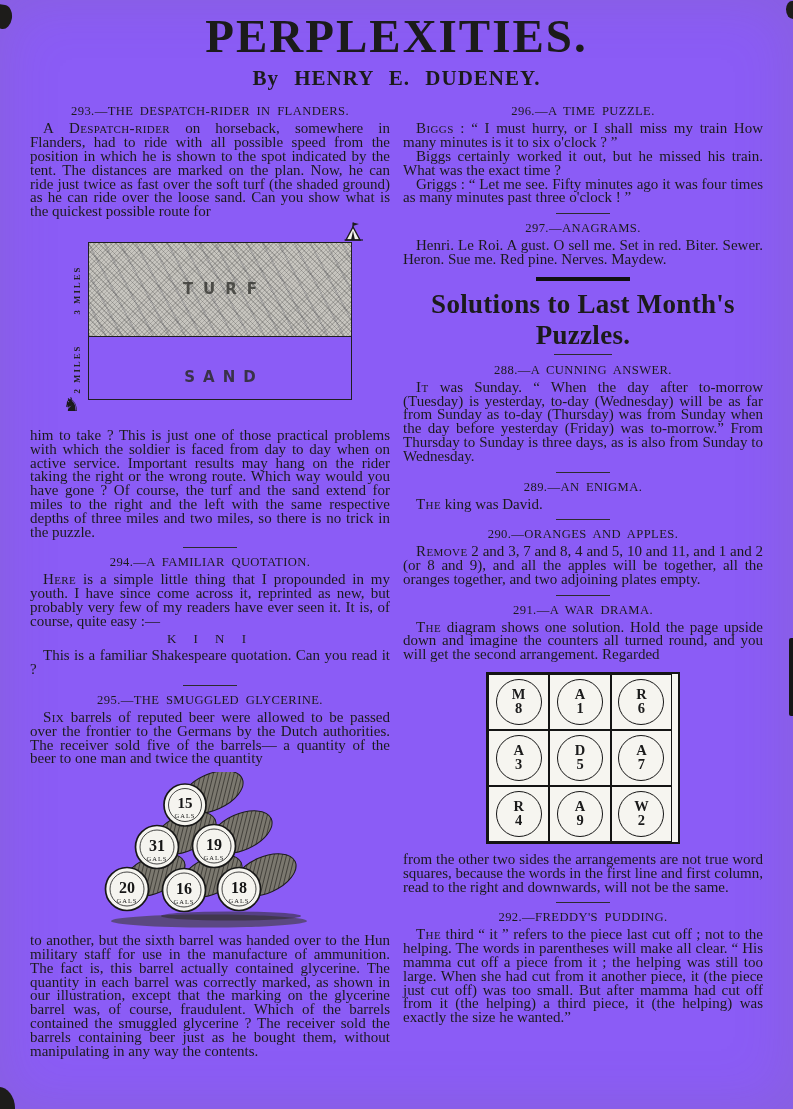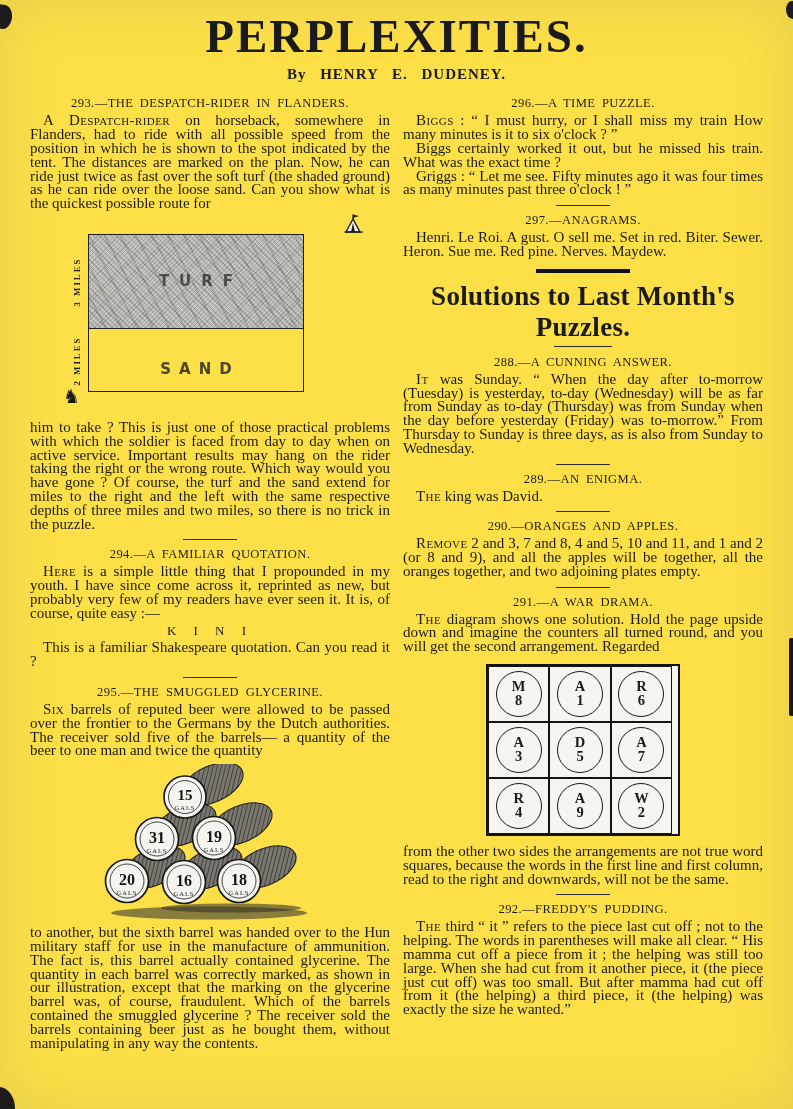--- a/index.html
+++ b/index.html
@@ -1,52 +1,52 @@
 <!DOCTYPE html>
 <html><head>
 <meta charset="utf-8">
 <style>
   html,body { margin:0; padding:0; background:#888; }
   .page {
     position:relative; width:793px; height:1109px; margin:0 auto;
-    background:#fde047; color:#1b1b1b; overflow:hidden;
+    background:#8b5cf6; color:#1b1b1b; overflow:hidden;
     font-family:"Liberation Serif","DejaVu Serif",serif;
     box-shadow: inset 0 0 60px rgba(120,115,100,.18);
   }
   
   .corner { position:absolute; background:#1d1c1a; }
   .corner.tl { left:-5px; top:5px; width:17px; height:24px; border-radius:0 70% 65% 45%; transform:rotate(9deg); }
   .corner.tr { right:-6px; top:1px; width:13px; height:18px; border-radius:55% 0 0 65%; }
   .corner.bl { left:-7px; bottom:-6px; width:22px; height:28px; border-radius:0 75% 0 0; }
   .edge-mark { position:absolute; right:0; top:638px; width:4px; height:78px; background:#161616; border-radius:2px 0 0 2px; }
 
   .masthead { text-align:center; padding-top:12px; }
   .title { font-size:47px; font-weight:bold; letter-spacing:2px; line-height:1.05; }
-  .byline { font-size:15px; font-weight:bold; word-spacing:9px; margin-top:5px; letter-spacing:1px; }
+  .byline { font-size:21px; font-weight:bold; word-spacing:9px; margin-top:5px; letter-spacing:1px; }
 
   .cols { display:flex; gap:13px; padding:0 30px; margin-top:13px; }
   .col { width:360px; }
 
   .sec { font-size:12.6px; text-align:center; font-weight:normal; margin:0 0 3px; word-spacing:3px; letter-spacing:.4px; }
   p.body { font-size:15px; line-height:13.8px; text-align:justify; margin:0; }
   p.ind { text-indent:13px; }
   .lead { font-variant:small-caps; letter-spacing:.4px; }
 
   .rule { width:54px; border:0; border-top:1.5px solid #2c2c2c; margin:8px auto 7px; }
   .rule-thick { width:94px; border:0; border-top:4px solid #101010; margin:10px auto 8px; }
   .rule-under { width:58px; border:0; border-top:1.3px solid #2c2c2c; margin:3px auto 8px; }
   .solutions-h { font-size:27px; font-weight:bold; text-align:center; margin:2px 0 0; letter-spacing:.3px; }
   .cipher { text-align:center; font-size:13px; letter-spacing:7px; margin:3px 0 2px; font-weight:normal; }
 
   
   .map-fig { position:relative; width:300px; height:196px; margin:8px auto 6px; }
   .map-toplabel { position:absolute; top:17px; left:28px; width:264px; text-align:center;
     font-size:9.5px; letter-spacing:4px; color:#222; font-weight:bold; }
   .tent { position:absolute; top:-5px; right:-4px; }
-  .map-rect { position:absolute; top:15px; left:28px; width:216px; height:158px; border:1.6px solid #1f1f1f; box-sizing:border-box; }
+  .map-rect { position:absolute; top:15px; left:28px; width:264px; height:158px; border:1.6px solid #1f1f1f; box-sizing:border-box; }
   .turf { height:60%; border-bottom:1.6px solid #1f1f1f; box-sizing:border-box;
     background-color:#c7c5bf;
     background-image:
       repeating-linear-gradient(45deg, rgba(40,40,40,.22) 0 1px, transparent 1px 4px),
       repeating-linear-gradient(-45deg, rgba(40,40,40,.18) 0 1px, transparent 1px 3px),
       repeating-linear-gradient(62deg, rgba(90,90,100,.25) 0 2px, transparent 2px 14px);
     display:flex; align-items:center; justify-content:center; }
   .sand { height:40%; display:flex; align-items:center; justify-content:center; }
   .region-label { font-family:"DejaVu Sans","Liberation Sans",sans-serif; font-weight:bold; }
   .turf .region-label { font-size:15px; letter-spacing:10px; padding-left:10px; color:#33332f; opacity:.8; }

